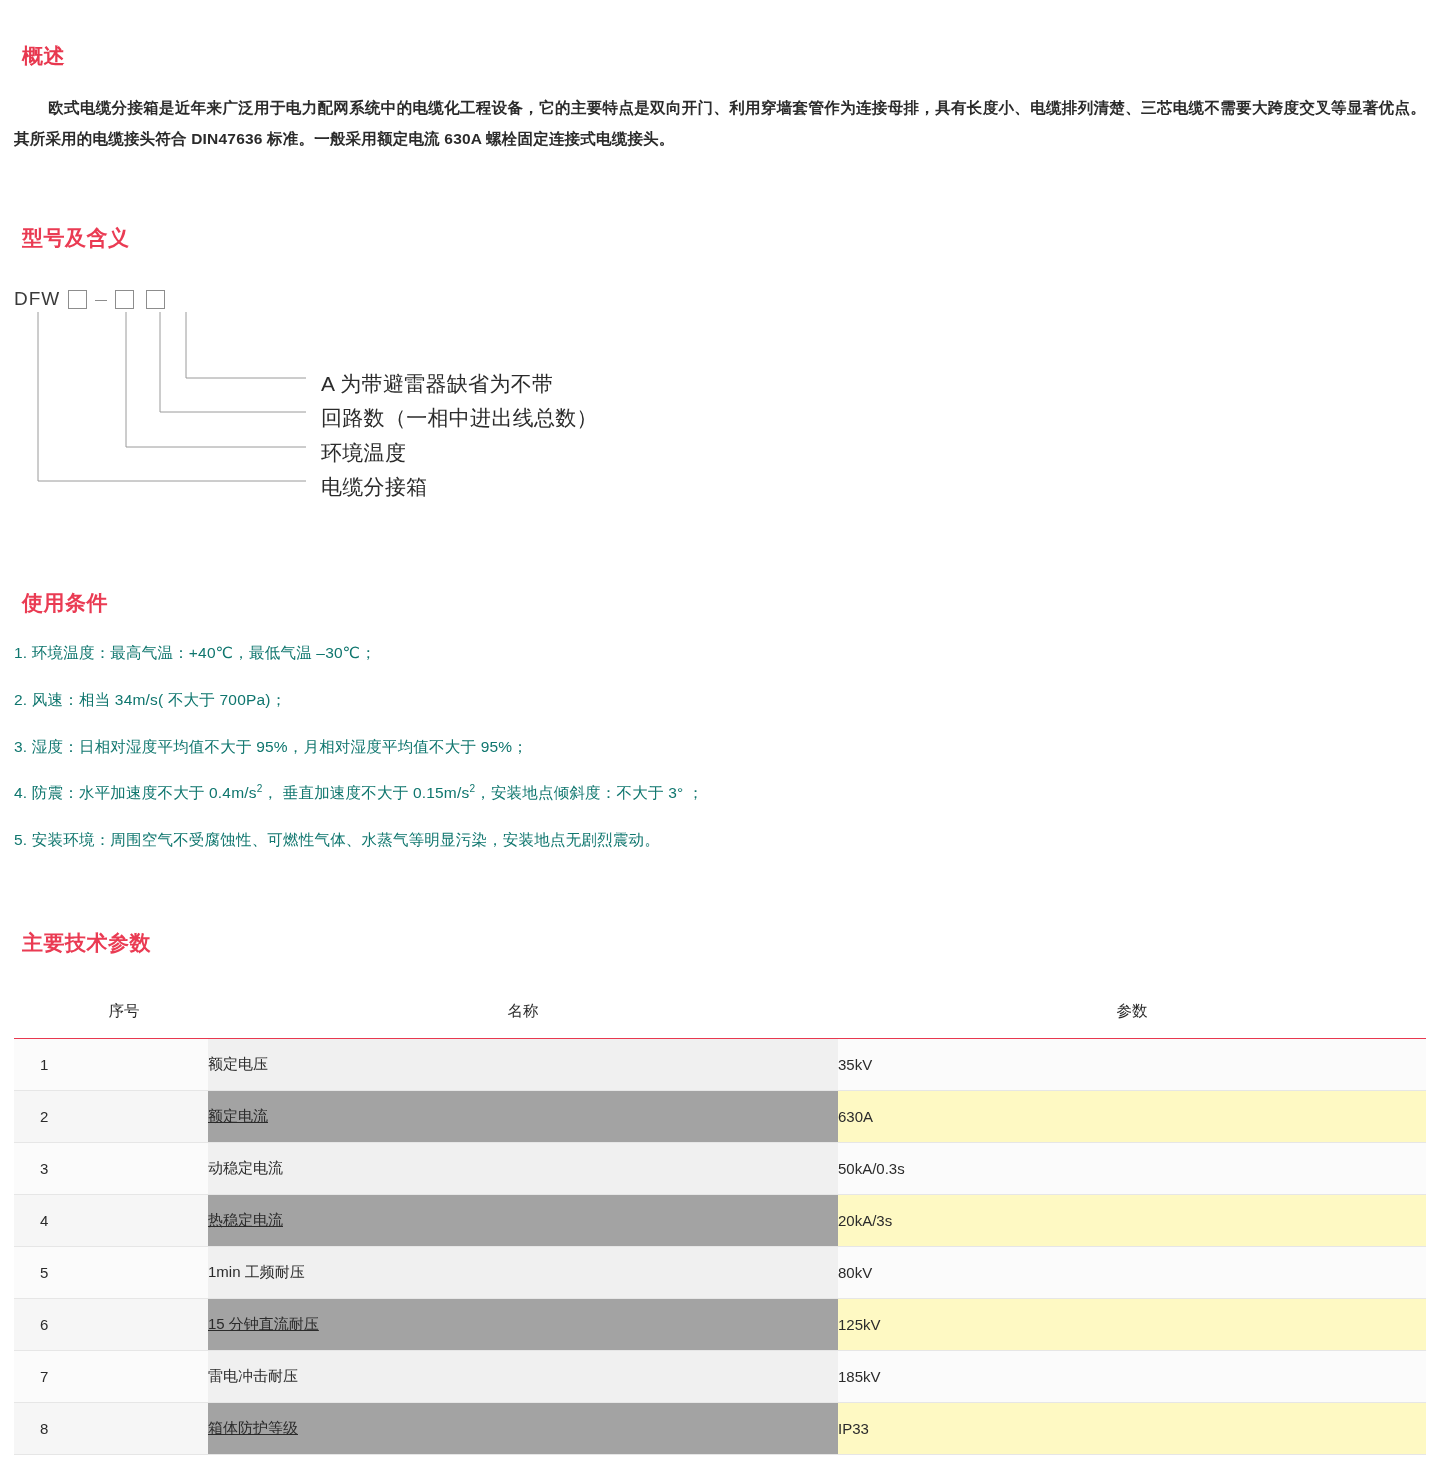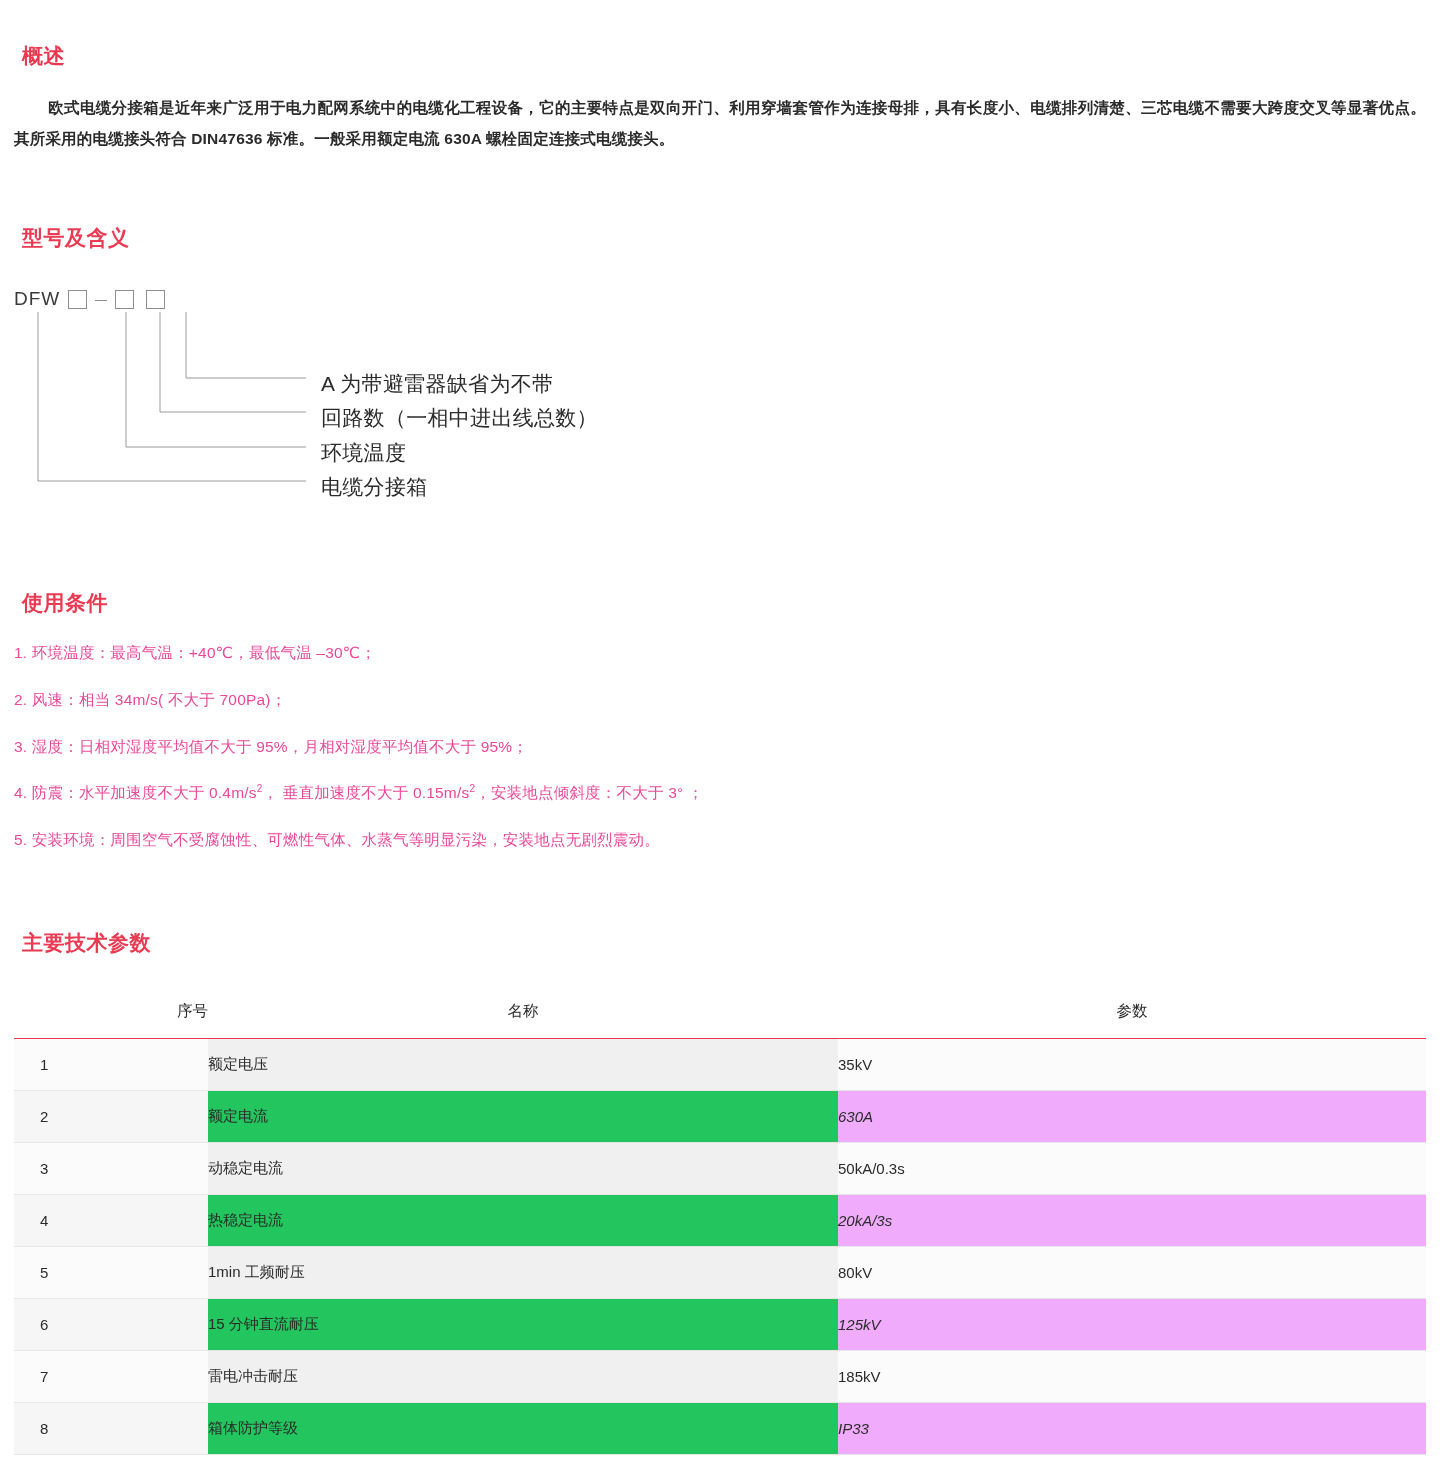--- a/index.html
+++ b/index.html
@@ -90,21 +90,21 @@
     letter-spacing: 0.3px;
     text-align: right;
   }
 
   
   .conditions {
     margin-top: 24px;
   }
   .cond-item {
     font-size: 15.5px;
-    color: #ec4899;
+    color: #0f766e;
     margin-bottom: 22px;
     letter-spacing: 0.2px;
     line-height: 1.6;
   }
   .cond-note {
     font-size: 13.5px;
     color: #3a3a3a;
     margin-top: 24px;
     letter-spacing: 0.2px;
   }
@@ -118,37 +118,37 @@
     font-size: 15px;
     color: #2b2b2b;
   }
   table.params th {
     font-weight: 400;
     padding: 16px 0 16px 0;
     text-align: center;
     border-bottom: 1px solid #e8384f;
     font-size: 15.5px;
   }
-  table.params th.c-no { width: 168px; text-align: right; padding-left: 26px; }
+  table.params th.c-no { width: 168px; text-align: center; padding-left: 26px; }
   table.params th.c-name { width: 630px; }
   table.params td {
     padding: 16px 0;
     border-bottom: 1px solid #e6e6e6;
     font-size: 15px;
   }
   table.params td.c-no {
     text-align: left;
     padding-left: 26px;
     background: #fbfbfb;
   }
   table.params td.c-name { background: #f0f0f0; }
   table.params td.c-val { background: #fbfbfb; }
   table.params tr.alt td.c-no { background: #f6f6f6; }
-  table.params tr.alt td.c-name { background: #22c55e; }
-  table.params tr.alt td.c-val { background: #f0abfc; font-style: italic; }
+  table.params tr.alt td.c-name { background: #a3a3a3; text-decoration: underline; }
+  table.params tr.alt td.c-val { background: #fef9c3; }
 </style>
 </head>
 <body>
 
 <div class="page">
   <div class="inner">
 
     <h2 class="section-title">概述</h2>
     <p class="overview-body"><span class="indent"></span><span>欧式电缆分接箱是近年来广泛用于电力配网系统中的电缆化工程设备，它的主要特点是双向开门、利用穿墙套管作为连接母排，具有长度小、电缆排列清楚、三芯电缆不需要大跨度交叉等显著优点。其所采用的电缆接头符合 DIN47636 标准。一般采用额定电流 630A 螺栓固定连接式电缆接头。</span></p>
 

